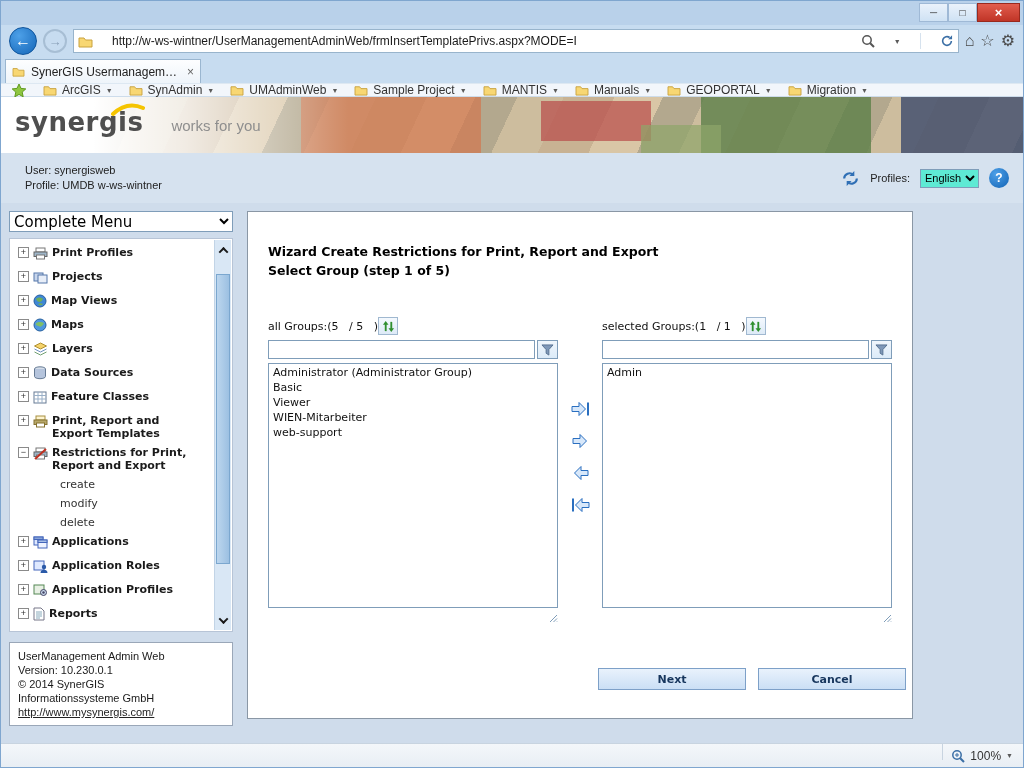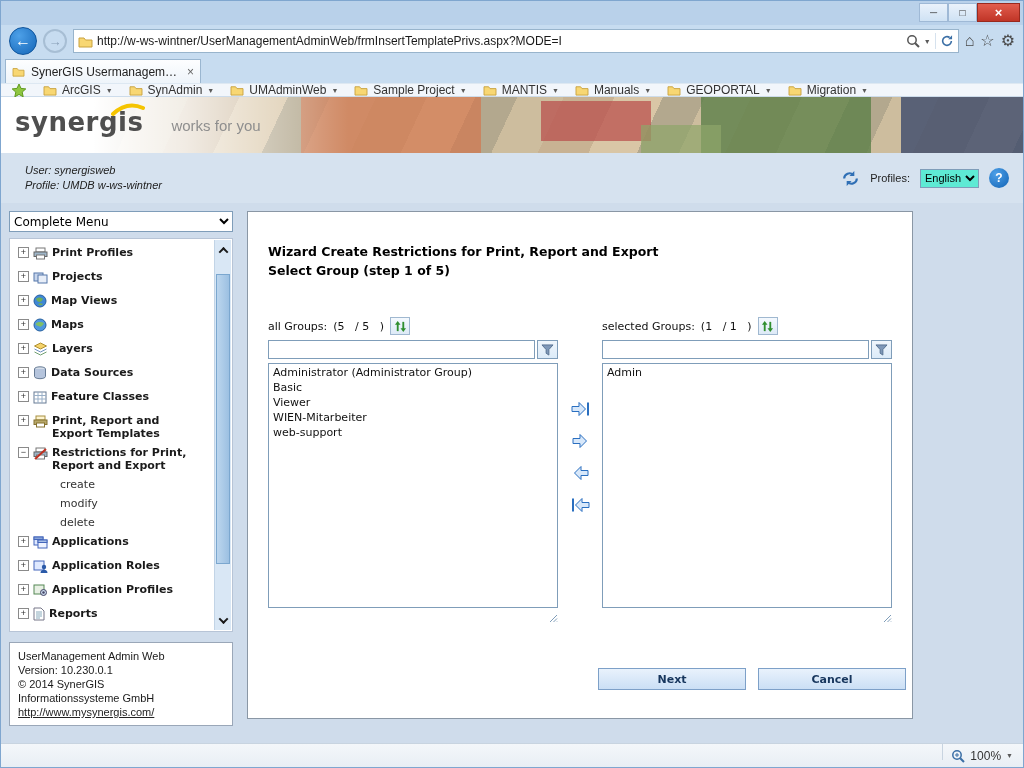--- a/index.html
+++ b/index.html
@@ -9,21 +9,21 @@
   
   .titlebar { height:24px; background:#b9d1ea; display:flex; justify-content:flex-end; align-items:flex-start; padding:2px 3px 0 0; flex:none; }
   .cap { width:29px; height:19px; display:flex; align-items:center; justify-content:center; font-size:10px; color:#333;
          border:1px solid #9fb9d6; background:linear-gradient(#eaf2fb,#cfe2f4); cursor:pointer; }
   .cap.close { width:43px; background:linear-gradient(#e25d4e,#c03527); color:#fff; border-color:#99291e; font-size:13px; font-weight:bold; }
 
   .addressbar { height:32px; background:#c7dcf0; display:flex; align-items:center; padding:0 8px; gap:6px; flex:none; }
   .navbtn { width:28px; height:28px; border-radius:50%; display:flex; align-items:center; justify-content:center; font-size:16px; cursor:pointer; flex:none; }
   .navbtn.back { background:radial-gradient(circle at 35% 30%, #4da0e8, #1466b8); color:#fff; border:1px solid #0e549c; }
   .navbtn.fwd  { background:transparent; color:#8aa0b8; border:2px solid #a7bed4; width:24px; height:24px; font-size:13px; }
-  .urlbox { flex:1; height:24px; background:#fff; border:1px solid #98b4cc; display:flex; align-items:center; padding:0 4px; gap:4px; min-width:0; }
+  .urlbox { flex:1; height:24px; background:#fff; border:1px solid #98b4cc; display:flex; align-items:center; padding:0 4px; gap:19px; min-width:0; }
   .urltext { flex:1; border:none; outline:none; font-size:12px; color:#1a1a1a; font-family:"Liberation Sans", sans-serif; min-width:0; background:transparent; }
   .urlicon-sep { width:1px; height:16px; background:#d6e2ee; }
   .smallcaret { font-size:7px; color:#5a5a5a; }
   .chrome-ico { font-size:16px; color:#4a4a4a; cursor:pointer; line-height:1; }
 
   .tabbar { height:26px; background:#c7dcf0; display:flex; align-items:flex-end; padding:0 0 0 4px; flex:none; }
   .tab { width:196px; height:24px; background:linear-gradient(#fdfeff,#eef4fa); border:1px solid #9ab6d0; border-bottom:none;
          display:flex; align-items:center; gap:6px; padding:0 6px; font-size:12px; color:#222; cursor:pointer; }
   .tab .tlabel-tab { flex:1; overflow:hidden; white-space:nowrap; text-overflow:ellipsis; }
   .tabclose { color:#666; font-size:12px; cursor:pointer; }
@@ -36,30 +36,30 @@
             background:repeating-linear-gradient(115deg,#c8b293 0 46px,#d9c6a6 46px 90px,#b3a88e 90px 128px,#cdbd9e 128px 170px); }
   .patch { position:absolute; }
   .banner-fade { position:absolute; inset:0; background:linear-gradient(90deg,#ffffff 0%,#ffffff 9%,rgba(255,255,255,0.75) 18%,rgba(255,255,255,0) 34%); }
   .logo-wrap { position:absolute; left:14px; top:10px; display:flex; align-items:baseline; }
   .logo { font-size:26px; font-weight:bold; color:#4f4f4f; letter-spacing:0.5px; font-family:"DejaVu Sans", sans-serif; }
   .swoosh { position:absolute; left:96px; top:-6px; }
   .tagline { margin-left:28px; font-size:15px; color:#8e8e8e; }
 
   
   .userbar { height:50px; background:#d6e2ef; display:flex; align-items:center; justify-content:space-between; padding:0 14px 0 24px; flex:none; font-size:11px; color:#222; }
-  .userinfo div { line-height:15px;font-style:italic; }
+  .userinfo div { line-height:15px; }
   .userbar-right { display:flex; align-items:center; gap:10px; }
   .lang-select { font-size:11px; height:19px; border:1px solid #7f9db9; background:#5eead4; font-family:"Liberation Sans", sans-serif; }
   .help-circle { width:20px; height:20px; border-radius:50%; background:radial-gradient(circle at 35% 30%, #4da0e8, #1163b5); color:#fff; display:flex; align-items:center; justify-content:center; font-size:12px; font-weight:bold; cursor:pointer; }
 
   
   .content { flex:1; display:flex; background:#cfdceb; min-height:0; }
 
   .sidebar { width:238px; flex:none; padding:8px 6px 0 8px; display:flex; flex-direction:column; }
-  .menu-select { width:100%; height:21px; font-size:12px; border:1px solid #7f9db9; background:#fff; font-family:"DejaVu Sans", sans-serif; }
+  .menu-select { width:100%; height:21px; font-size:15px; border:1px solid #7f9db9; background:#fff; font-family:"DejaVu Sans", sans-serif; }
   .tree-panel { margin-top:6px; background:#fff; border:1px solid #b7c4d6; height:394px; position:relative; padding:4px 22px 4px 4px; overflow:hidden; }
   .trow { display:flex; align-items:flex-start; gap:4px; padding:3px 0 3px 4px; cursor:pointer; }
   .texp { width:11px; height:11px; border:1px solid #8a8a8a; background:#fff; font-size:9px; line-height:9px; text-align:center; color:#333; flex:none; margin-top:1px; cursor:pointer; }
   .ticon { flex:none; margin-top:0; }
   .tlabel { font-family:"DejaVu Sans", sans-serif; font-size:11px; font-weight:bold; color:#1a1a1a; line-height:13px; max-width:138px; }
   .trow.child { padding-left:46px; }
   .trow.child .tlabel { font-weight:normal; color:#333; }
   .trow.exit { padding-left:40px; }
   .trow.exit .tlabel { font-weight:normal; color:#333; }
 
@@ -74,21 +74,21 @@
   .sidebar-footer { margin-top:10px; background:#fff; border:1px solid #9aa7b8; padding:6px 8px; font-size:11px; line-height:14px; color:#1a1a1a; }
   .sidebar-footer a { color:#222; }
 
   .main { flex:1; padding:8px 0 0 8px; min-width:0; }
   .wizard-panel { width:666px; height:508px; background:#fff; border:1px solid #8a97a5; position:relative; padding:0 20px; }
   .wtitle { font-family:"DejaVu Sans", sans-serif; font-size:12.5px; font-weight:bold; color:#000; margin-top:32px; }
   .wsub { font-family:"DejaVu Sans", sans-serif; font-size:12.5px; font-weight:bold; color:#000; margin-top:4px; }
 
   .groups { display:flex; margin-top:38px; }
   .gcol { width:290px; flex:none; }
-  .count-row { display:flex; align-items:center; gap:6px; font-family:"DejaVu Sans", sans-serif; font-size:11px; color:#111; height:20px; }
+  .count-row { display:flex; align-items:center; font-family:"DejaVu Sans", sans-serif; font-size:11px; color:#111; height:20px; }
   .sync-btn { width:20px; height:18px; border:1px solid #a0b8d0; background:linear-gradient(#f4f9fe,#ddeaf7); display:flex; align-items:center; justify-content:center; cursor:pointer; }
   .search-row { display:flex; align-items:center; margin-top:4px; gap:2px; }
   .filter-input { flex:1; height:19px; border:1px solid #7f9db9; font-size:11px; padding:0 3px; font-family:"DejaVu Sans", sans-serif; }
   .filter-btn { width:21px; height:19px; border:1px solid #7f9db9; background:linear-gradient(#f0f6fc,#dcebf8); display:flex; align-items:center; justify-content:center; cursor:pointer; flex:none; }
   .listbox { margin-top:4px; height:245px; border:1px solid #7f9db9; background:#fff; overflow:auto; padding:1px; }
   .opt { font-family:"DejaVu Sans", sans-serif; font-size:11px; color:#111; padding:1px 3px; white-space:nowrap; cursor:default; }
   .resize-row { display:flex; justify-content:flex-end; margin-top:1px; }
 
   .transfer { width:44px; flex:none; display:flex; flex-direction:column; align-items:center; padding-top:82px; gap:11px; }
   .xferbtn { width:24px; height:21px; background:transparent; border:none; cursor:pointer; display:flex; align-items:center; justify-content:center; padding:0; }

